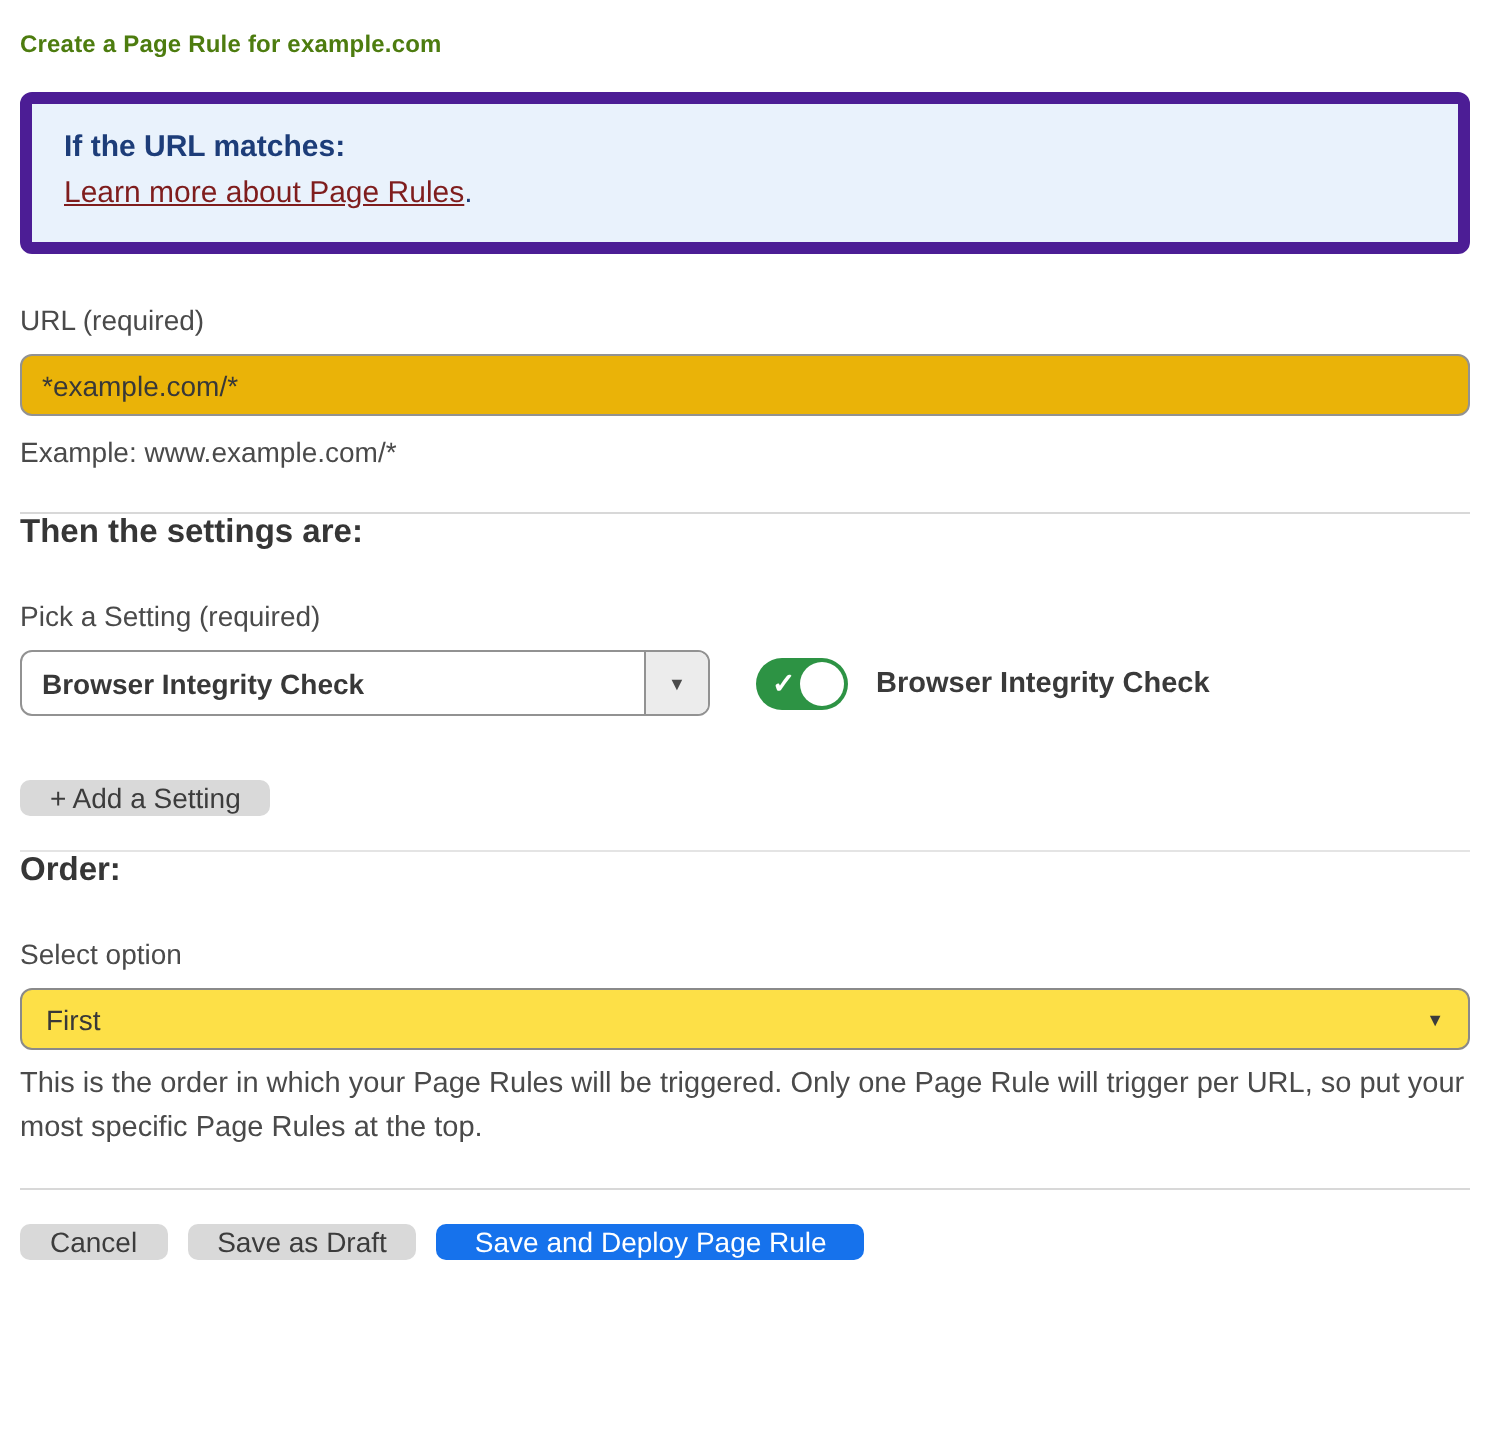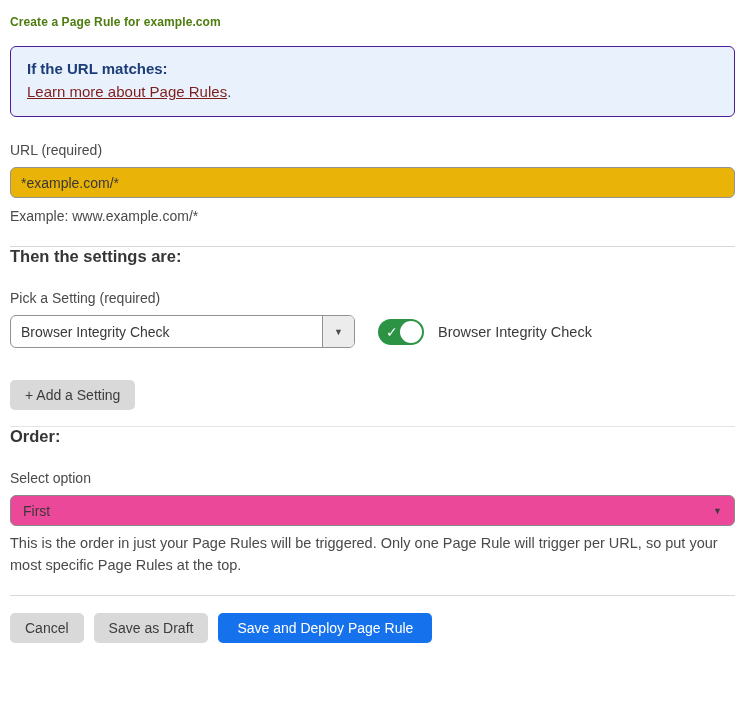--- a/index.html
+++ b/index.html
@@ -14,21 +14,21 @@
     font-size: 12px;
     font-weight: 700;
     color: #4d7c0f;
     letter-spacing: .1px;
     margin: 2px 0 17px 0;
   }
 
   
   .info-box {
     background: #e9f2fc;
-    border: 1px solid #4c1d95;
+    border: 6px solid #4c1d95;
     border-radius: 6px;
     padding: 10px 16px 13px 16px;
     font-size: 15px;
     line-height: 23px;
     color: #1d3d79;
     margin-bottom: 25px;
   }
   .info-heading { font-weight: 700; }
   .info-link { color: #7f1d1d; text-decoration: underline; cursor: pointer; }
   .info-link-suffix { color: #1d3d79; }
@@ -67,21 +67,21 @@
   .divider.light { border-top-color: #e4e4e4; margin-top: 16px; }
 
   .section-heading {
     font-size: 16.5px;
     font-weight: 700;
     color: #363636;
   }
   .pick-label { margin-top: 24px; }
 
   
-  .setting-row { display: flex; align-items: center; }
+  .setting-row { display: flex; align-items: center; font-weight: bold; }
   .select-split {
     display: flex;
     align-items: stretch;
     width: 345px;
     height: 33px;
     border: 1px solid #929292;
     border-radius: 6px;
     background: #ffffff;
     overflow: hidden;
     cursor: pointer;
@@ -134,40 +134,40 @@
     border-radius: 50%;
     background: #ffffff;
   }
   .toggle-label { font-size: 14.5px; color: #3a3a3a; }
 
   
   .btn {
     display: inline-flex;
     align-items: center;
     justify-content: center;
-    height: 30px;
+    height: 18px;
     border: none;
     border-radius: 5px;
     font-family: "Liberation Sans", sans-serif;
     font-size: 14px;
     cursor: pointer;
     white-space: nowrap;
   }
   .btn-gray { background: #d9d9d9; color: #3c3c3c; padding: 0 15px; }
   .btn-blue { background: #1672ec; color: #ffffff; padding: 0 19px; }
   .add-setting-btn { margin-top: 32px; }
 
   
   .select-full {
     margin-top: 8px;
     width: 100%;
     height: 31px;
     border: 1px solid #8a8a8a;
     border-radius: 6px;
-    background: #ec4899;
+    background: #fde047;
     display: flex;
     align-items: center;
     justify-content: space-between;
     padding: 0 12px;
     font-size: 14px;
     color: #383838;
     cursor: pointer;
   }
   .select-full .arrow { font-size: 9px; color: #3c3c3c; }
 
@@ -217,21 +217,21 @@
 
   <h2 class="section-heading">Order:</h2>
 
   <label class="field-label pick-label">Select option</label>
 
   <div class="select-full">
     <span>First</span>
     <span class="arrow">▼</span>
   </div>
 
-  <div class="helper-text order-helper">This is the order in just your Page Rules will be triggered. Only one Page Rule will trigger per URL, so put your most specific Page Rules at the top.</div>
+  <div class="helper-text order-helper">This is the order in which your Page Rules will be triggered. Only one Page Rule will trigger per URL, so put your most specific Page Rules at the top.</div>
 
   <hr class="divider">
 
   <div class="footer-row">
     <button class="btn btn-gray">Cancel</button>
     <button class="btn btn-gray">Save as Draft</button>
     <button class="btn btn-blue">Save and Deploy Page Rule</button>
   </div>
 
 </div>

